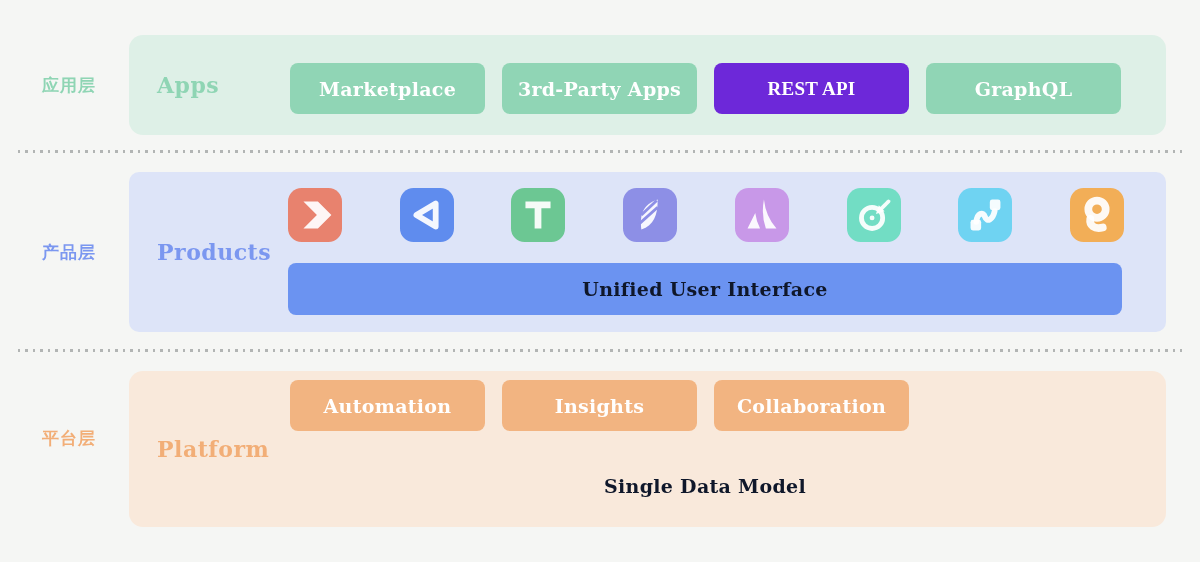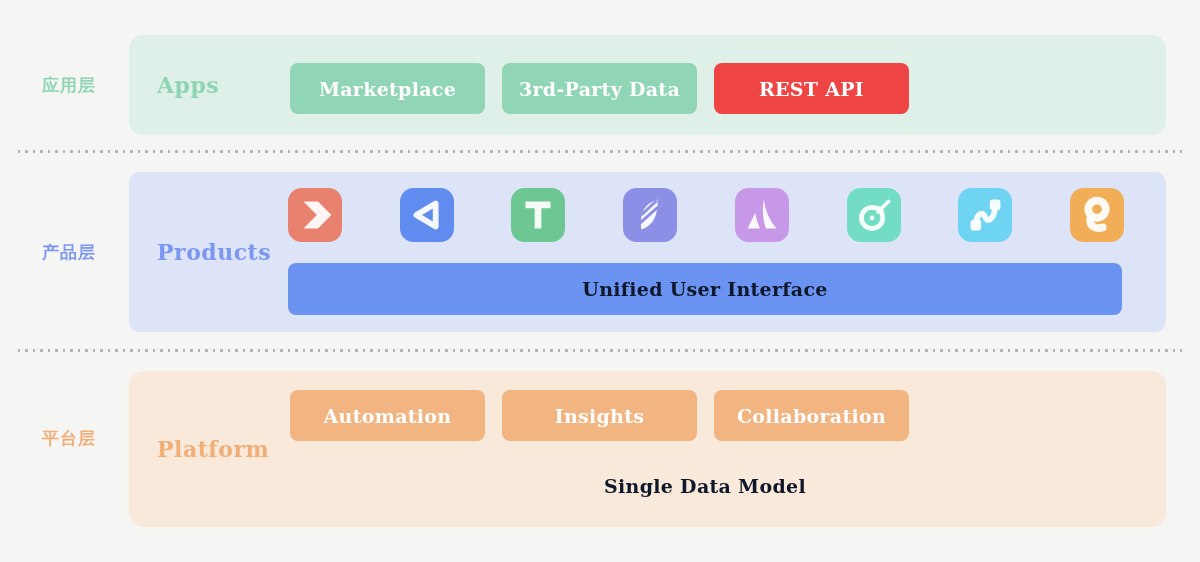--- a/index.html
+++ b/index.html
@@ -39,42 +39,43 @@
   .dotted{
     position:absolute;left:18px;width:1164px;height:3px;
     background:repeating-linear-gradient(90deg,#b2b5b4 0 2.5px,transparent 2.5px 7.5px);
   }
   
   #sec-apps{top:35px;height:100px;}
   #sec-apps .btn-row{top:28px;}
   #sec-products{top:172px;height:160px;border-radius:10px;}
   #sec-products .wide-bar{top:91px;}
   #sec-platform{top:371px;height:156px;}
-  #sec-platform .btn-row{top:19px;}
+  #sec-platform .btn-row{top:9px;}
   #sec-platform .wide-bar{top:89px;height:51px;}
   #cn-apps{top:85px;}
   #cn-products{top:252px;}
   #cn-platform{top:438px;}
   #dots-1{top:150px;}
   #dots-2{top:349px;}
   .glyph{opacity:.93;}
 </style>
 </head>
 <body>
 
 <div class="layer-cn" id="cn-apps" style="color: rgb(143, 213, 180);">应用层</div>
 <div class="layer-cn" id="cn-products" style="color: rgb(123, 151, 240);">产品层</div>
 <div class="layer-cn" id="cn-platform" style="color: rgb(242, 174, 119);">平台层</div>
 
 <div class="section" id="sec-apps" style="background-color: rgb(222, 240, 231);">
   <div class="section-label" style="color: rgb(143, 213, 180);">Apps</div>
   <div class="btn-row">
     <div class="pill" style="background-color: rgb(144, 213, 181);">Marketplace</div>
-    <div class="pill" style="background-color: rgb(144, 213, 181);">3rd-Party Data</div>
-    <div class="pill" style="background-color: #ef4444;">REST API</div>
+    <div class="pill" style="background-color: rgb(144, 213, 181);">3rd-Party Apps</div>
+    <div class="pill" style="background-color: #6d28d9; font-family: Liberation Serif, serif;">REST API</div>
+    <div class="pill" style="background-color: rgb(144, 213, 181);">GraphQL</div>
   </div>
 </div>
 
 <div class="dotted" id="dots-1"></div>
 
 <div class="section" id="sec-products" style="background-color: rgb(221, 228, 248);">
   <div class="section-label" style="color: rgb(123, 151, 240);">Products</div>
 
   <div class="icon-row">
     <svg viewBox="0 0 56 56">

